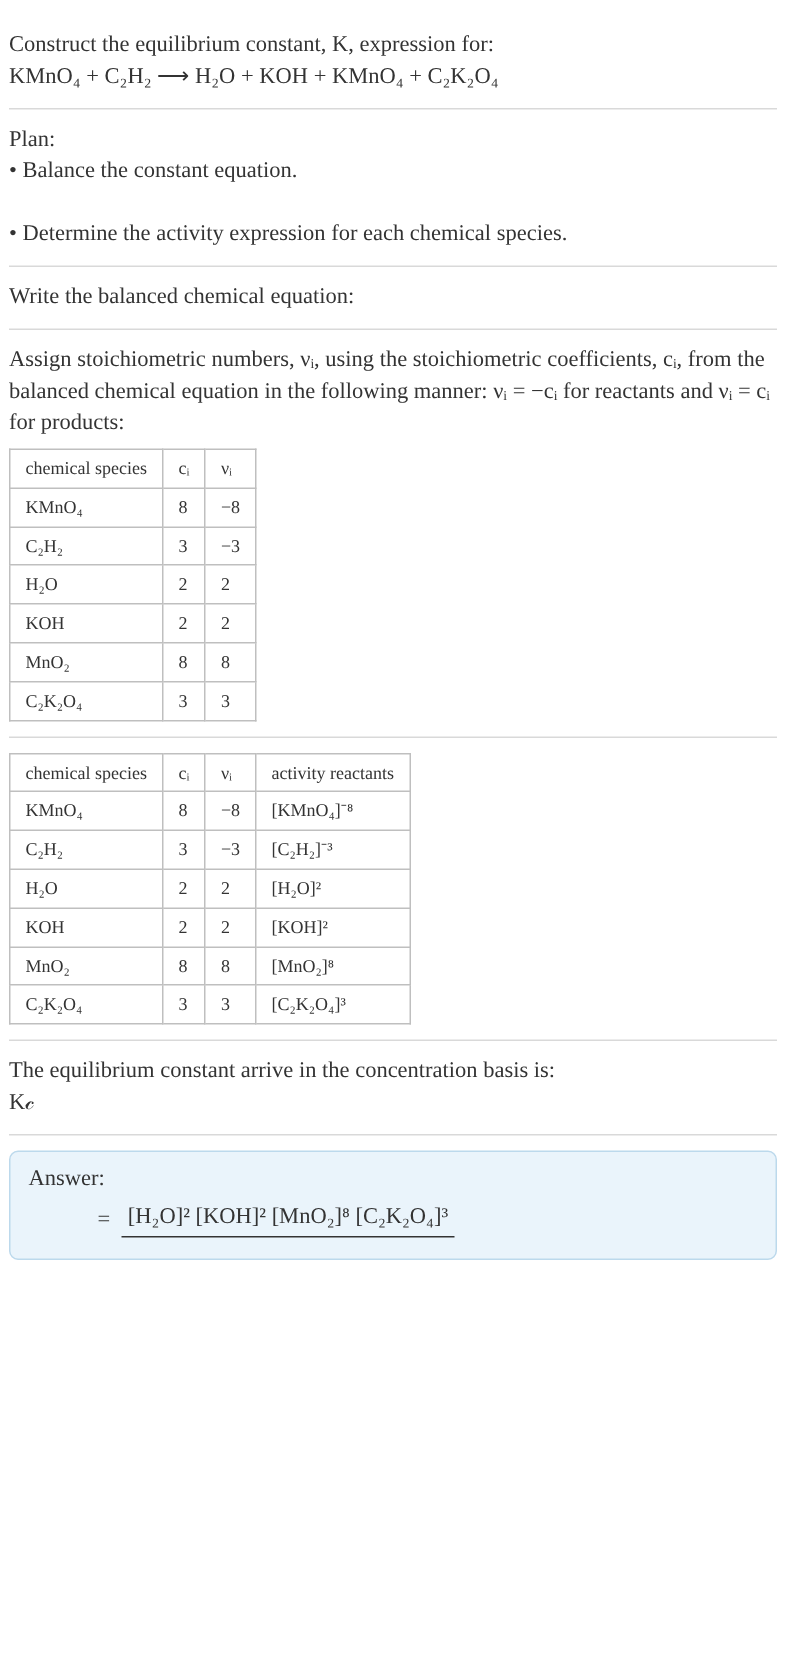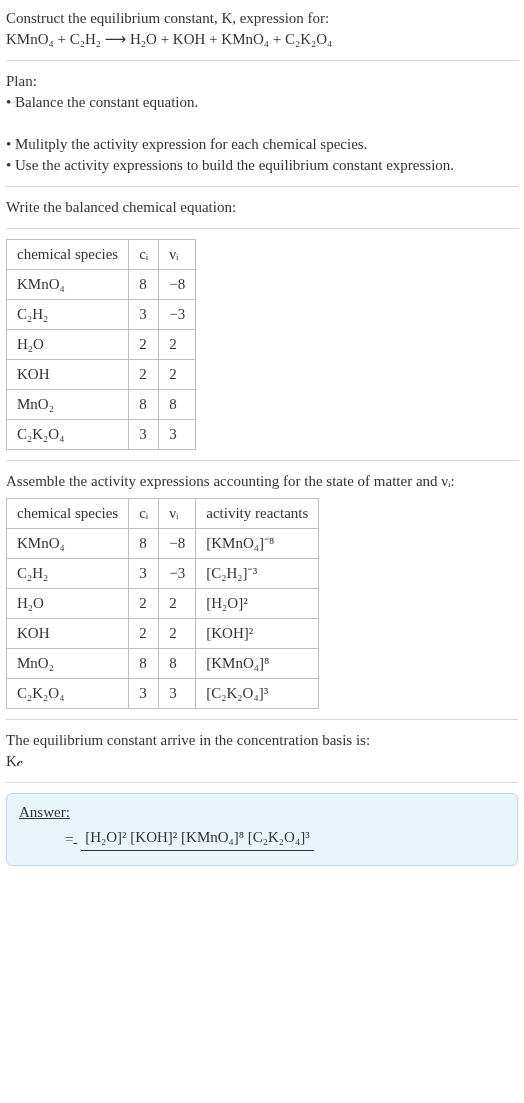--- a/index.html
+++ b/index.html
@@ -6,52 +6,51 @@
     margin: 0;
     padding: 0;
     background: #ffffff;
     font-family: Georgia, "Times New Roman", serif;
     font-size: 15px;
     color: #333333;
     line-height: 1.4;
     width: 524px;
   }
   .content {
-    padding: 8px 6px 20px 6px;
+    padding: 20px 6px 20px 6px;
   }
   .block {
     margin-bottom: 6px;
   }
   hr.sep {
     border: none;
     border-top: 1px solid #d9d9d9;
     margin: 10px 0 10px 0;
   }
   table.data {
     border-collapse: collapse;
     margin-top: 4px;
     margin-bottom: 4px;
   }
   table.data th, table.data td {
     border: 1px solid #bfbfbf;
     padding: 4px 10px;
     text-align: left;
     font-weight: normal;
-    font-size: 15px;
+    font-size: 12px;
   }
   table.data th {
     background: #ffffff;
   }
   .answer-box {
     background: #eaf4fb;
     border: 1px solid #bcd9ec;
     border-radius: 6px;
     padding: 8px 12px 14px 12px;
     margin-top: 4px;
-    text-decoration: underline;
   }
   .answer-box .answer-label {
     margin-bottom: 4px;
   }
   .indent {
     padding-left: 28px;
   }
   .frac {
     display: inline-block;
     vertical-align: middle;
@@ -77,32 +76,32 @@
     <span>Construct the equilibrium constant, K, expression for:</span><br>
     <span>KMnO₄ + C₂H₂ ⟶ H₂O + KOH + KMnO₄ + C₂K₂O₄</span>
   </div>
 
   <hr class="sep">
 
   <div class="block">
     <span>Plan:</span><br>
     <span>• Balance the constant equation.</span><br>
     <br>
-    <span>• Mulitply the activity expression for each chemical species.</span><br>
-    <span>• Use the activity expressions to build the equilibrium constant expression.</span>
+    <span>• Determine the activity expression for each chemical species.</span><br>
   </div>
 
   <hr class="sep">
 
   <div class="block">
     <span>Write the balanced chemical equation:</span><br>
   </div>
 
   <hr class="sep">
 
+  <div class="block">Assign stoichiometric numbers, νᵢ, using the stoichiometric coefficients, cᵢ, from the balanced chemical equation in the following manner: νᵢ = −cᵢ for reactants and νᵢ = cᵢ for products:</div>
 
   <table class="data">
     <tbody>
         <tr>
       <th>chemical species</th>
       <th>cᵢ</th>
       <th>νᵢ</th>
     </tr>
     <tr>
       <td>KMnO₄</td>
@@ -132,21 +131,20 @@
     <tr>
       <td>C₂K₂O₄</td>
       <td>3</td>
       <td>3</td>
     </tr>
   </tbody>
     </table>
 
   <hr class="sep">
 
-  <div class="block">Assemble the activity expressions accounting for the state of matter and νᵢ:</div>
 
   <table class="data">
     <tbody>
         <tr>
       <th>chemical species</th>
       <th>cᵢ</th>
       <th>νᵢ</th>
       <th>activity reactants</th>
     </tr>
     <tr>
@@ -170,21 +168,21 @@
     <tr>
       <td>KOH</td>
       <td>2</td>
       <td>2</td>
       <td>[KOH]²</td>
     </tr>
     <tr>
       <td>MnO₂</td>
       <td>8</td>
       <td>8</td>
-      <td>[KMnO₄]⁸</td>
+      <td>[MnO₂]⁸</td>
     </tr>
     <tr>
       <td>C₂K₂O₄</td>
       <td>3</td>
       <td>3</td>
       <td>[C₂K₂O₄]³</td>
     </tr>
   </tbody>
     </table>
 
@@ -197,19 +195,19 @@
 
   <hr class="sep">
 
 
   <div class="answer-box">
     <div class="answer-label">Answer:</div>
     <div class="indent">
       <div style="margin-top:2px;">
         <span style="display:inline-block; vertical-align:middle; padding-left:18px;">= </span>
         <span class="frac">
-          <span class="num">[H₂O]² [KOH]² [KMnO₄]⁸ [C₂K₂O₄]³</span>
+          <span class="num">[H₂O]² [KOH]² [MnO₂]⁸ [C₂K₂O₄]³</span>
         </span>
       </div>
     </div>
   </div>
 
 </div>
 
 </body></html>

